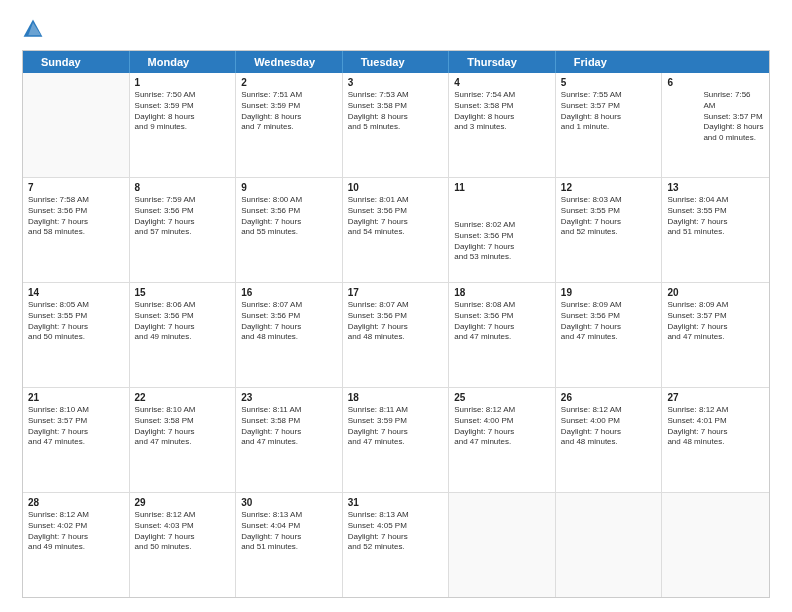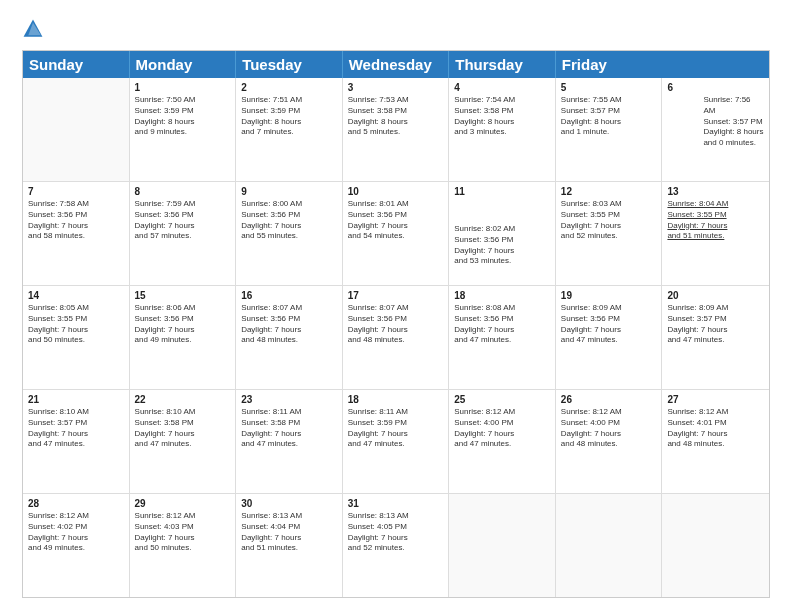--- a/index.html
+++ b/index.html
@@ -60,23 +60,23 @@
       display: flex;
       flex-direction: column;
     }
     .cal-header {
       display: grid;
       grid-template-columns: repeat(7, 1fr);
       background: #2a7abf;
     }
     .cal-header-cell {
       color: #fff;
-      font-size: 15px;
+      font-size: 11px;
       font-weight: bold;
-      padding: 5px 6px;
+      padding: 5px 18px;
       border-right: 1px solid #4a9ad4;
       text-align: left;
     }
     .cal-header-cell:last-child { border-right: none; }
     .cal-body {
       flex: 1;
       display: flex;
       flex-direction: column;
     }
     .cal-row {
@@ -128,22 +128,22 @@
     <div class="title-block">
       <h1></h1>
       <h2></h2>
     </div>
   </div>
 
   <div class="calendar">
     <div class="cal-header">
     <div class="cal-header-cell">Sunday</div>
         <div class="cal-header-cell">Monday</div>
+        <div class="cal-header-cell">Wednesday</div>
         <div class="cal-header-cell">Tuesday</div>
-        <div class="cal-header-cell">Wednesday</div>
         <div class="cal-header-cell">Thursday</div>
         <div class="cal-header-cell">Friday</div>
       </div>
     <div class="cal-body">
     <div class="cal-row">
           <div class="cal-cell empty"></div>
           <div class="cal-cell">
             <span class="day-num">1</span>
             <div class="cell-text" style="white-space: pre-line;">Sunrise: 7:50 AM
 Sunset: 3:59 PM
@@ -224,21 +224,21 @@
           </div>
           <div class="cal-cell">
             <span class="day-num">12</span>
             <div class="cell-text" style="white-space: pre-line;">Sunrise: 8:03 AM
 Sunset: 3:55 PM
 Daylight: 7 hours
 and 52 minutes.</div>
           </div>
           <div class="cal-cell">
             <span class="day-num">13</span>
-            <div class="cell-text" style="white-space: pre-line; text-decoration: underline;">Sunrise: 8:04 AM
+            <div class="cell-text" style="white-space: pre-line;">Sunrise: 8:04 AM
 Sunset: 3:55 PM
 Daylight: 7 hours
 and 51 minutes.</div>
           </div>
         </div>
         <div class="cal-row">
           <div class="cal-cell">
             <span class="day-num">14</span>
             <div class="cell-text" style="white-space: pre-line;">Sunrise: 8:05 AM
 Sunset: 3:55 PM

